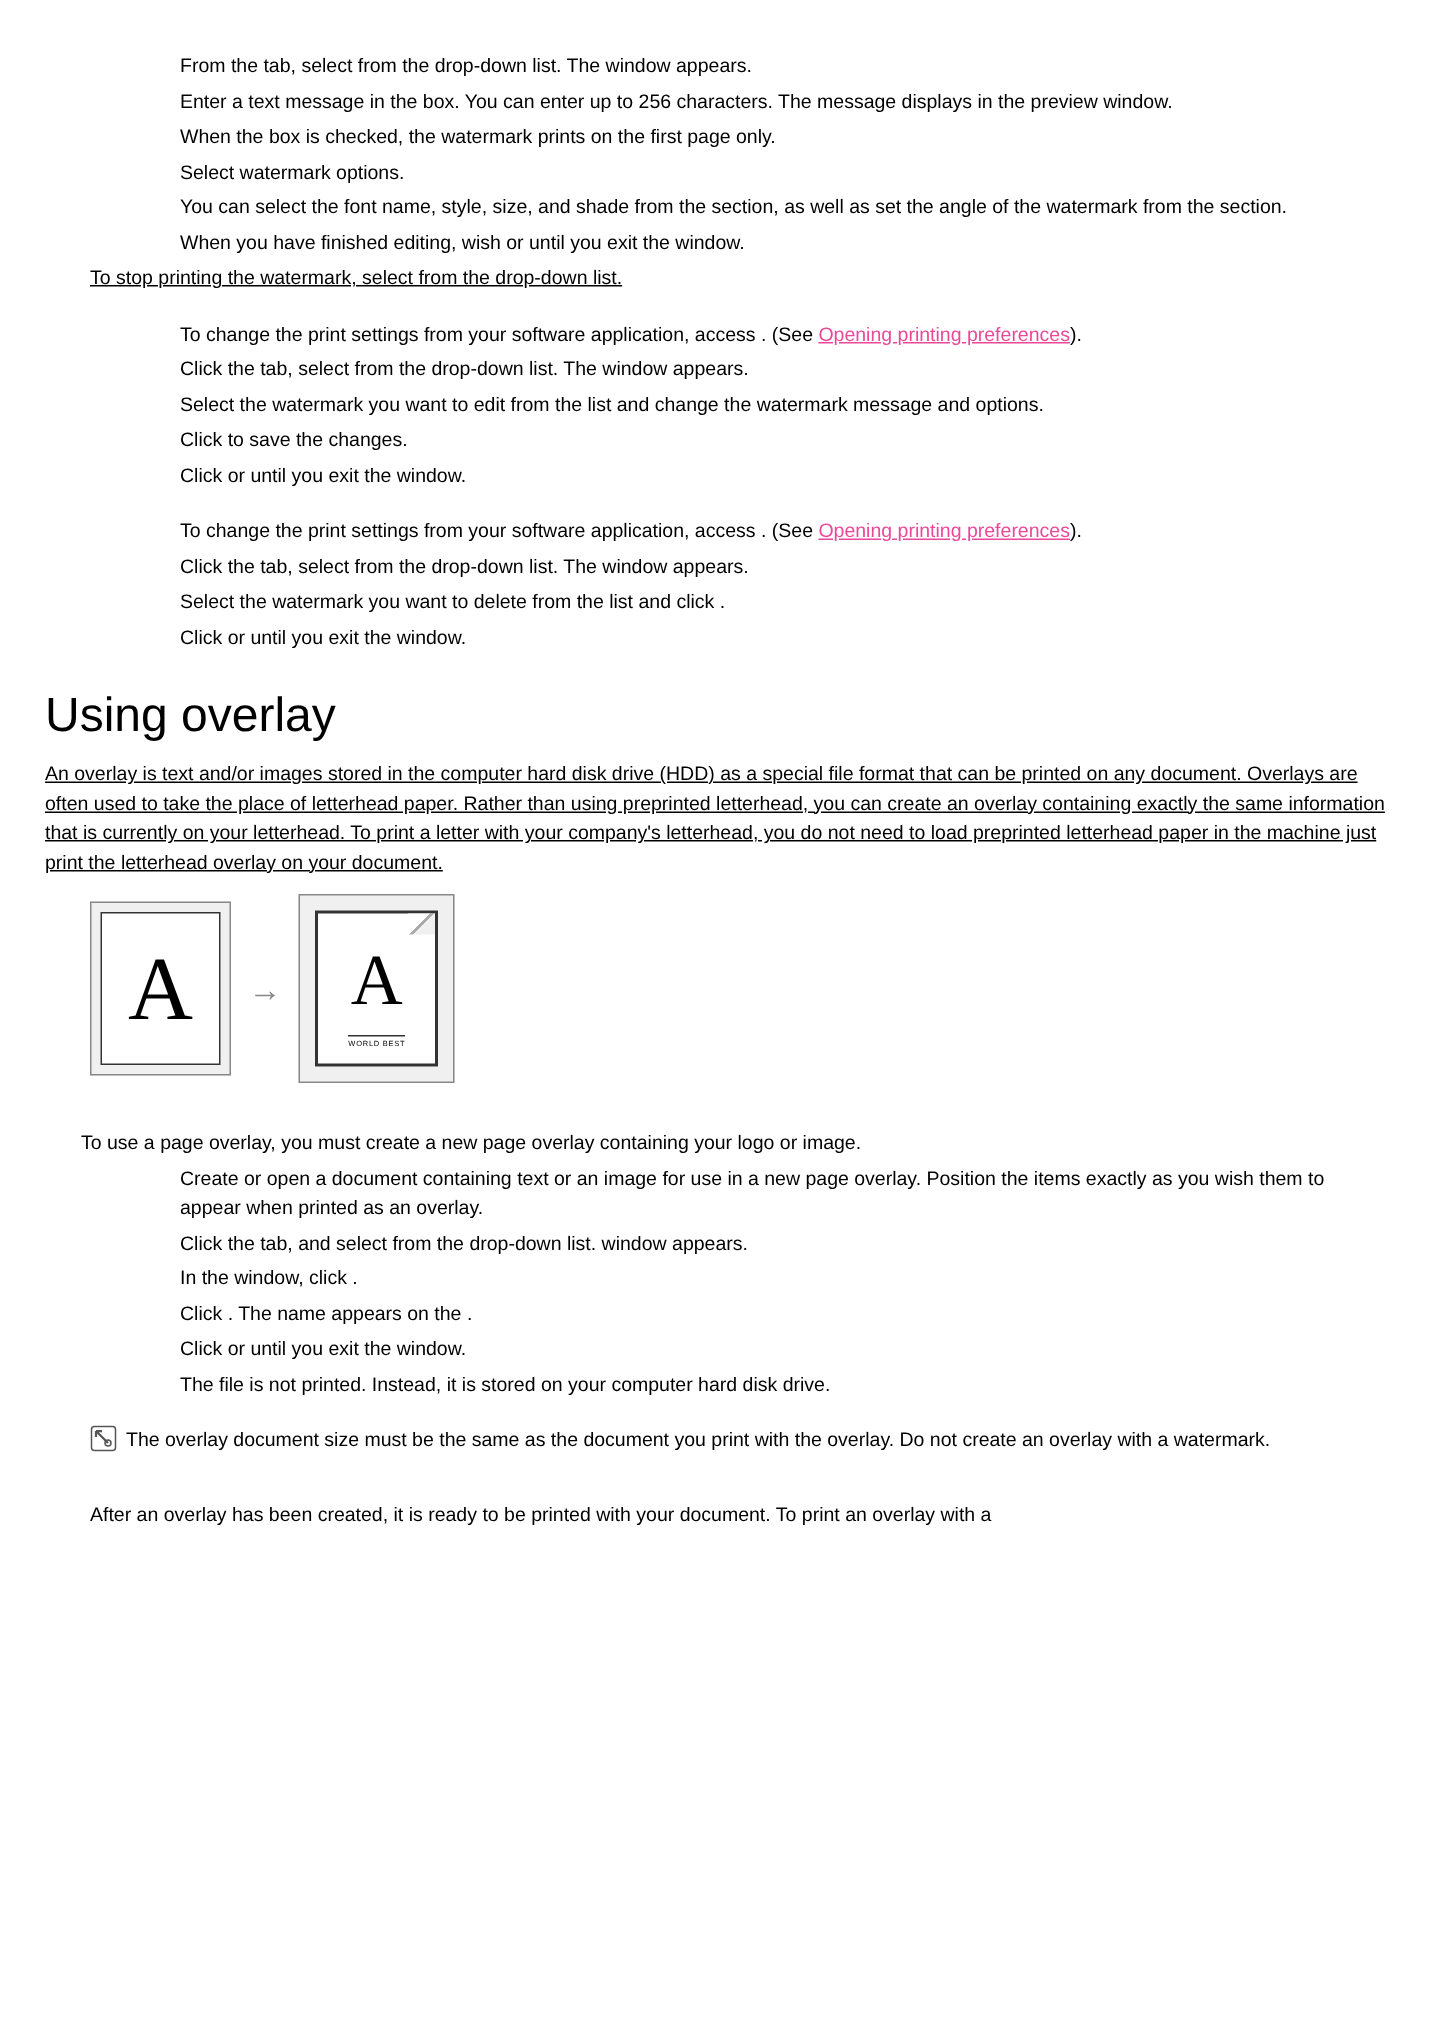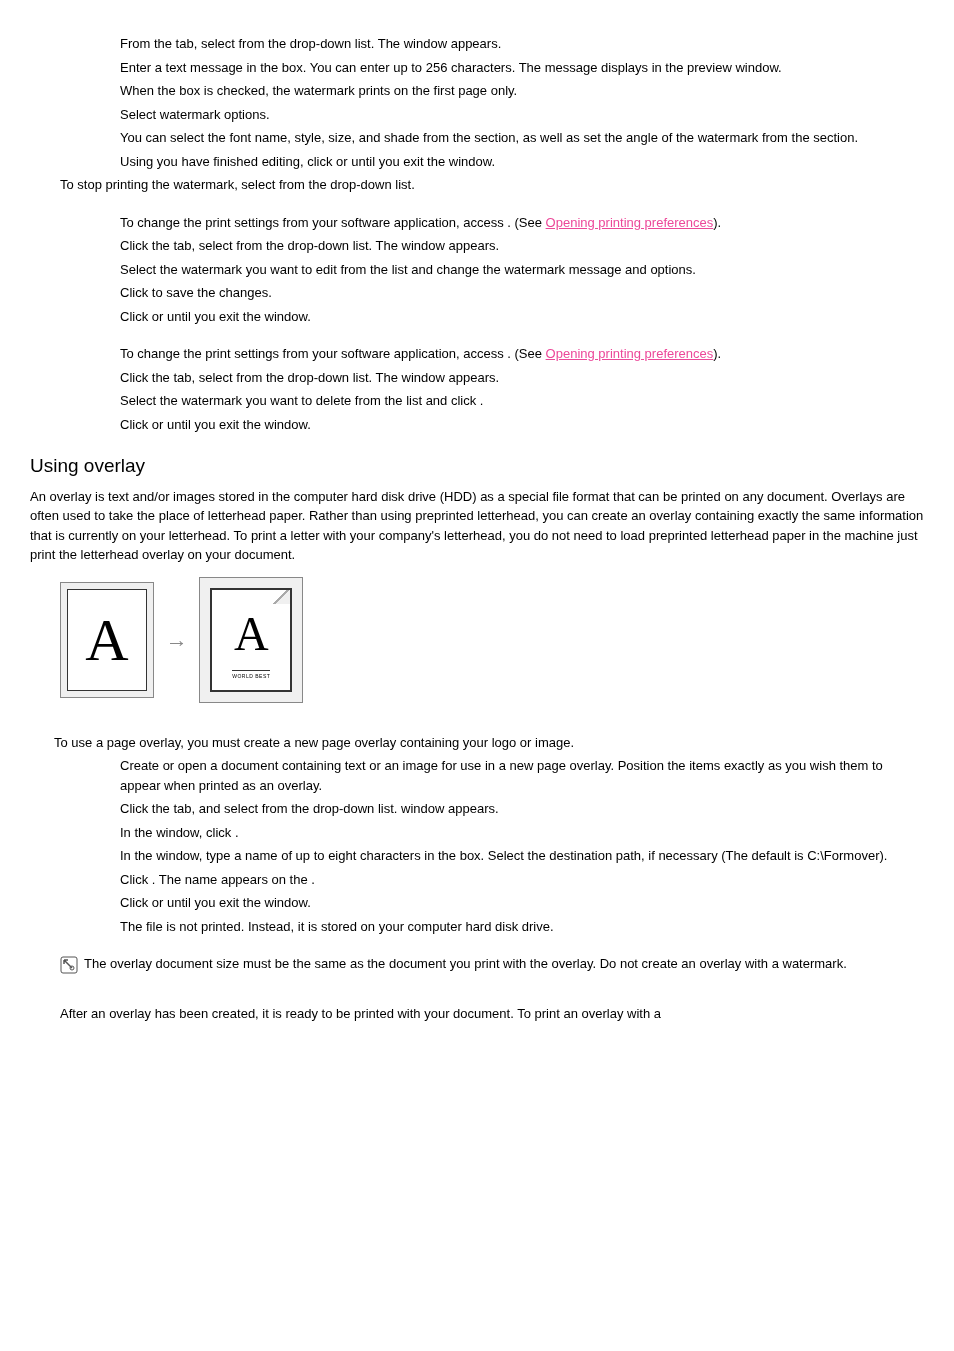--- a/index.html
+++ b/index.html
@@ -6,24 +6,24 @@
     font-family: Verdana, Geneva, sans-serif;
     font-size: 13px;
     line-height: 1.5;
     color: #000;
     margin: 0;
     padding: 30px 30px 30px 30px;
     width: 954px;
     box-sizing: border-box;
   }
   .indent1 { margin-left: 90px; }
-  .indent0 { margin-left: 30px; }
+  .indent0 { margin-left: 30px; text-decoration: underline; }
   h2 {
     font-family: Verdana, sans-serif;
-    font-size: 19px;
+    font-size: 32px;
     font-weight: normal;
     margin: 10px 0 6px 0;
   }
   p { margin: 4px 0; }
   a.link {
     color: #ec4899;
     text-decoration: underline;
   }
   .note-icon {
     display: inline-block;
@@ -72,35 +72,35 @@
     font-size: 5px;
     text-align: center;
     border-top: 1px solid #333;
     margin: 0 8px;
     padding-top: 2px;
     letter-spacing: 0.5px;
   }
   .note-row {
     margin-left: 30px;
     display: flex;
-    align-items: flex-end;
+    align-items: flex-start;
   }
   .note-row .text { flex: 1; }
   .block { margin-bottom: 18px; }
 </style>
 </head>
 <body>
 
 <div class="block">
   <p class="indent1">From the tab, select from the drop-down list. The window appears.</p>
   <p class="indent1">Enter a text message in the box. You can enter up to 256 characters. The message displays in the preview window.</p>
   <p class="indent1">When the box is checked, the watermark prints on the first page only.</p>
   <p class="indent1">Select watermark options.</p>
   <p class="indent1">You can select the font name, style, size, and shade from the section, as well as set the angle of the watermark from the section.</p>
-  <p class="indent1">Using you have finished editing, click or until you exit the window.</p>
+  <p class="indent1">When you have finished editing, wish or until you exit the window.</p>
   <p class="indent0">To stop printing the watermark, select from the drop-down list.</p>
 </div>
 
 <div class="block">
   <p class="indent1">
     <span>To change the print settings from your software application, access </span><span>. (See </span><a class="link">Opening printing preferences</a><span>).</span>
   </p>
   <p class="indent1">Click the tab, select from the drop-down list. The window appears.</p>
   <p class="indent1">Select the watermark you want to edit from the list and change the watermark message and options.</p>
   <p class="indent1">Click to save the changes.</p>
@@ -135,21 +135,20 @@
     </span>
   </span>
 </div>
 
 <p style="margin-left:24px">To use a page overlay, you must create a new page overlay containing your logo or image.</p>
 
 <div class="block">
   <p class="indent1">Create or open a document containing text or an image for use in a new page overlay. Position the items exactly as you wish them to appear when printed as an overlay.</p>
   <p class="indent1">Click the tab, and select from the drop-down list. window appears.</p>
   <p class="indent1">In the window, click .</p>
-  <p class="indent1">In the window, type a name of up to eight characters in the box. Select the destination path, if necessary (The default is C:\Formover).</p>
   <p class="indent1">Click . The name appears on the .</p>
   <p class="indent1">Click or until you exit the window.</p>
   <p class="indent1">The file is not printed. Instead, it is stored on your computer hard disk drive.</p>
 </div>
 
 <div class="note-row">
   <span class="note-icon">
     <svg width="18" height="18" viewBox="0 0 18 18">
       <rect x="1" y="1" width="16" height="16" rx="2" fill="#fff" stroke="#555" stroke-width="1"></rect>
       <path d="M4 4 L12 12 M4 4 L4 8 M4 4 L8 4" stroke="#555" stroke-width="1.5" fill="none"></path>

